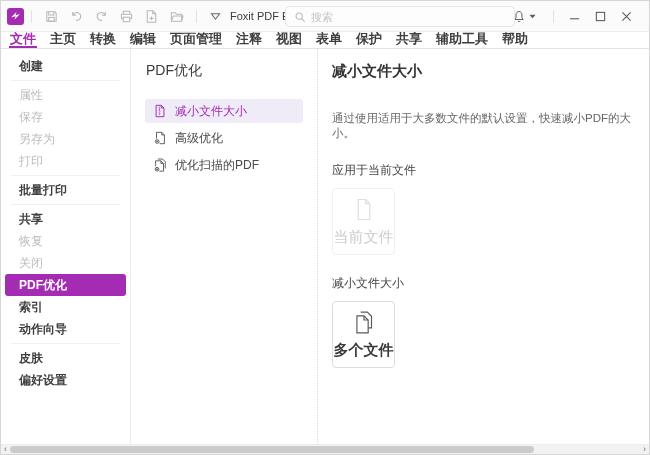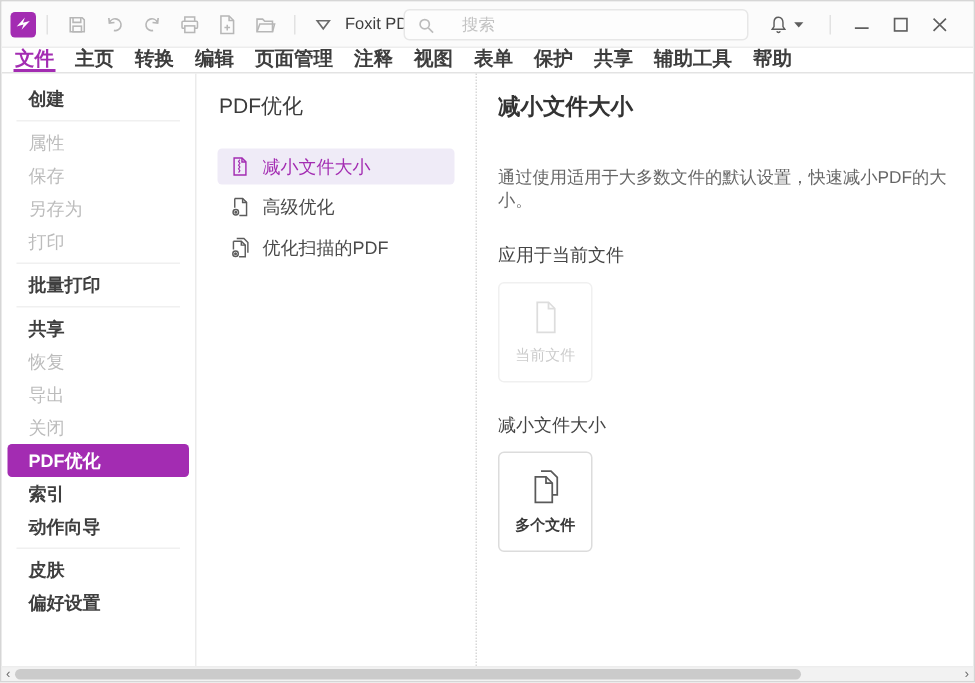--- a/index.html
+++ b/index.html
@@ -18,23 +18,23 @@
   .logo {
     width:17px; height:17px; background:#a32cb2; border-radius:3px;
     display:flex; align-items:center; justify-content:center; flex:none;
   }
   .tsep { width:1px; height:13px; background:#e2e2e2; margin:0 7px; flex:none; }
   .qicon { width:16px; height:16px; color:#b7b7b7; margin:0 4.5px; flex:none; display:flex; align-items:center; }
   .qicon svg { width:15px; height:15px; }
   .caret-icon { color:#6b6b6b; margin:0 4px 0 6px; display:flex; }
   .app-title { font-size:11px; color:#3c3c3c; margin-left:5px; white-space:nowrap; }
   .searchbox {
-    position:absolute; left:268px; top:5px; width:230px; height:21px;
+    position:absolute; left:284px; top:5px; width:230px; height:21px;
     border:1px solid #e7e7e7; border-radius:4px; background:#fdfdfd;
-    display:flex; align-items:center; padding:0 8px; gap:18px;
+    display:flex; align-items:center; padding:0 8px; gap:5px;
   }
   .searchbox svg { width:12px; height:12px; color:#bcbcbc; flex:none; }
   .searchbox input {
     border:none; outline:none; background:transparent; width:100%;
     font-size:11px; color:#555; font-family:inherit;
   }
   .searchbox input::placeholder { color:#c3c3c3; }
   .tb-right { margin-left:auto; display:flex; align-items:center; }
   .bell-group { display:flex; align-items:center; gap:3px; color:#5d5d5d; margin-right:10px; }
   .winbtn { width:26px; height:20px; display:flex; align-items:center; justify-content:center; color:#5f5f5f; }
@@ -78,21 +78,21 @@
   .right { flex:1; border-left:1px dotted #d8d8d8; padding-left:14px; }
   .detail-title { font-size:15px; font-weight:bold; color:#333; padding-top:13px; }
   .detail-desc { font-size:11.5px; color:#666; margin-top:30px; }
   .section-label { font-size:12px; color:#454545; margin-top:21px; }
   .section-label.second { margin-top:20px; }
   .card {
     width:63px; height:67px; border:1px solid #dcdcdc; border-radius:4px;
     margin-top:9px; display:flex; flex-direction:column; align-items:center;
     justify-content:center; gap:6px; background:#fff; cursor:pointer;
   }
-  .card .card-label { font-size:10px; font-weight:bold; color:#3a3a3a; }
+  .card .card-label { font-size:15px; font-weight:bold; color:#3a3a3a; }
   .card svg { color:#5a5a5a; }
   .card.disabled { border-color:#f0f0f0; cursor:default; }
   .card.disabled svg { color:#ddd; }
   .card.disabled .card-label { color:#ccc; font-weight:normal; }
   
   .hscroll {
     height:10px; background:#f2f2f2; display:flex; align-items:center;
     border-top:1px solid #ededed;
   }
   .scroll-arrow { width:9px; font-size:9px; line-height:9px; color:#6e6e6e; text-align:center; flex:none; cursor:default; }
@@ -218,21 +218,20 @@
       <div class="side-divider"></div>
       <div class="side-item disabled">属性</div>
       <div class="side-item disabled">保存</div>
       <div class="side-item disabled">另存为</div>
       <div class="side-item disabled">打印</div>
       <div class="side-divider"></div>
       <div class="side-item">批量打印</div>
       <div class="side-divider"></div>
       <div class="side-item">共享</div>
       <div class="side-item disabled">恢复</div>
-      <div class="side-item disabled">导出</div>
       <div class="side-item disabled">关闭</div>
       <div class="side-item selected">PDF优化</div>
       <div class="side-item">索引</div>
       <div class="side-item">动作向导</div>
       <div class="side-divider"></div>
       <div class="side-item">皮肤</div>
       <div class="side-item">偏好设置</div>
     </div>
 
     <div class="middle">

